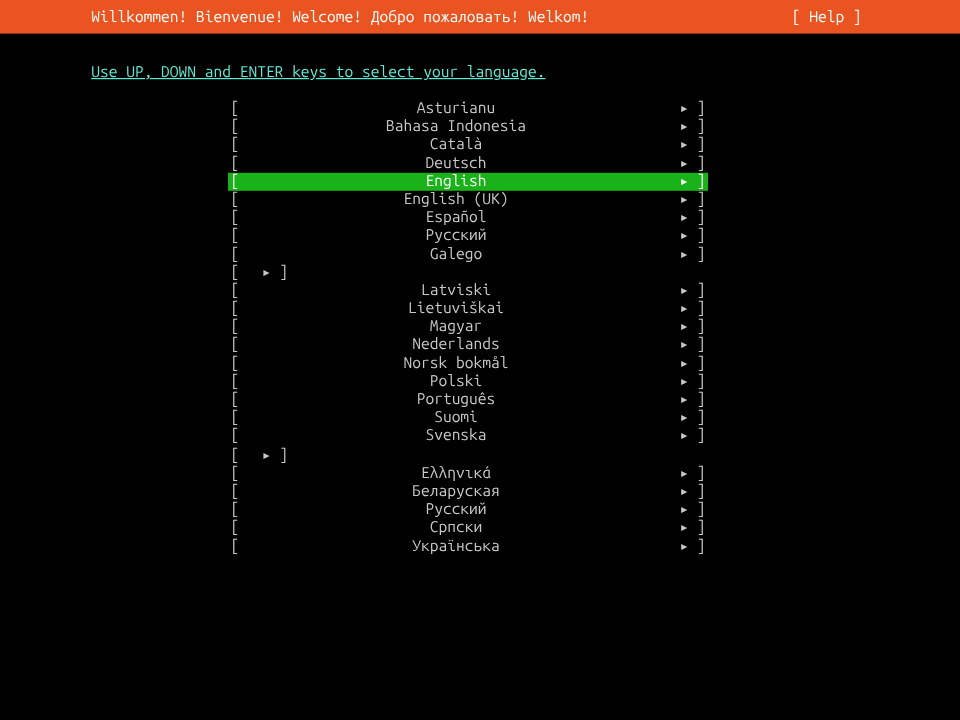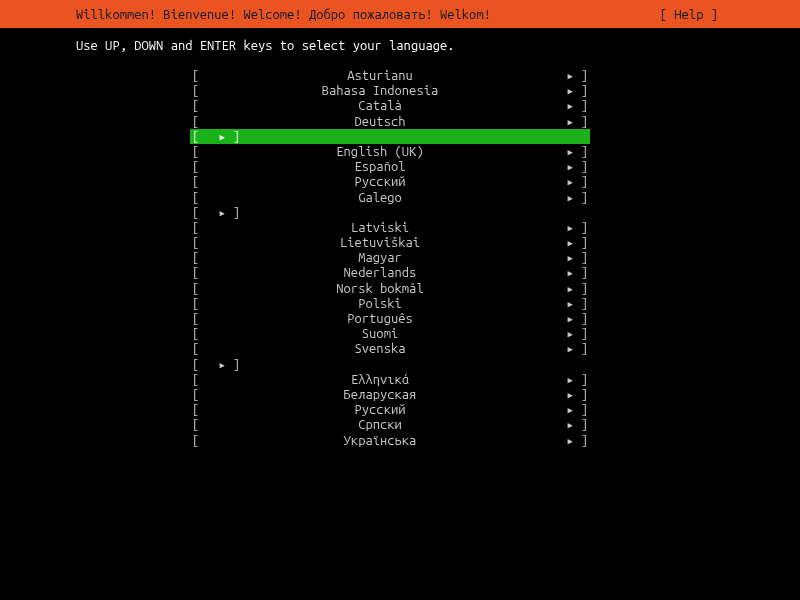--- a/index.html
+++ b/index.html
@@ -16,32 +16,33 @@
       color: #ffffff;
       overflow: hidden;
     }
     .header-bar {
       background: #e95420;
       height: 28px;
       display: flex;
       align-items: center;
       justify-content: space-between;
       padding: 0 12px 0 76px;
-      color: #0f172a;
+      color: #ffffff;
     }
     .header-title {
       white-space: nowrap;
     }
     .help-button {
       margin-right: 70px;
       margin-left: 20px;
     }
     .instruction {
-      color: #ffffff;
-      padding: 10px 0 0 76px;
+      color: #5eead4;
+      padding: 25px 0 0 76px;
+      text-decoration: underline;
     }
     .language-list {
       margin-top: 16px;
       padding-left: 190px;
     }
     .language-item {
       height: 15.2px;
       line-height: 15.2px;
       display: flex;
       width: 400px;
@@ -100,20 +101,21 @@
       <span class="lang-bracket-close">]</span>
     </div>
     <div class="language-item">
       <span class="lang-bracket-open">[</span>
       <span class="lang-label">Deutsch</span>
       <span class="lang-arrow">▸</span>
       <span class="lang-bracket-close">]</span>
     </div>
     <div class="language-item selected">
       <span class="lang-bracket-open">[</span>
+      <span class="lang-label">English</span>
       <span class="lang-arrow">▸</span>
       <span class="lang-bracket-close">]</span>
     </div>
     <div class="language-item">
       <span class="lang-bracket-open">[</span>
       <span class="lang-label">English (UK)</span>
       <span class="lang-arrow">▸</span>
       <span class="lang-bracket-close">]</span>
     </div>
     <div class="language-item">

